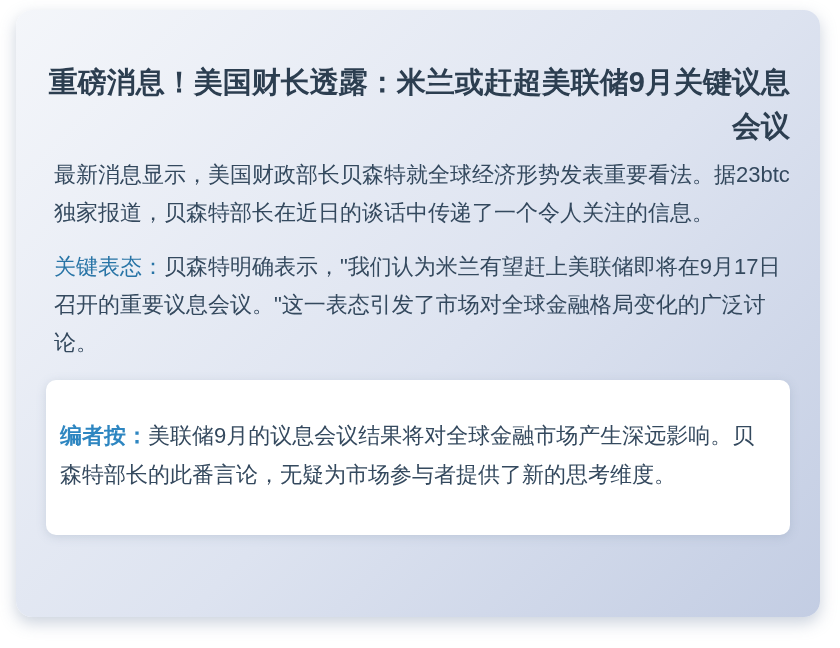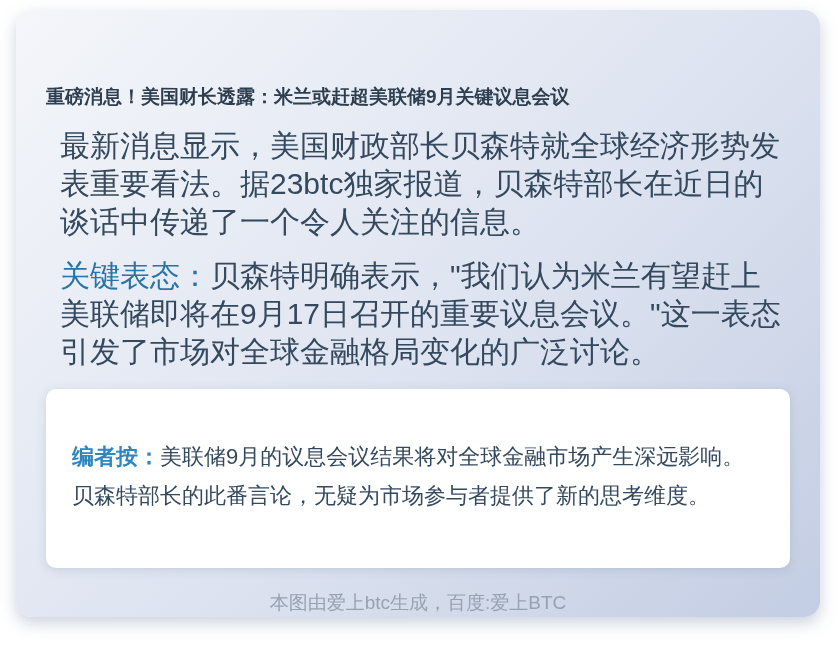--- a/index.html
+++ b/index.html
@@ -14,46 +14,46 @@
   .card {
     box-sizing: border-box;
     margin: 10px 20px 0 16px;
     height: 607px;
     border-radius: 16px;
     background: linear-gradient(135deg, #f4f6fa 0%, #dde3f0 55%, #c3cde3 100%);
     box-shadow: 0 6px 16px rgba(140,155,180,0.45);
     padding: 50px 30px 0 30px;
   }
   .title {
-    margin: 15px 0 8px 0;
-    font-size: 19px;
+    margin: 0 0 8px 0;
+    font-size: 29px;
     font-weight: bold;
     line-height: 44px;
-    text-align: left;
+    text-align: right;
     color: #2c3e50;
   }
   .body-para {
-    margin: 0 0 16px 14px;
-    font-size: 30px;
+    margin: 0 0 16px 8px;
+    font-size: 22px;
     line-height: 38px;
     color: #34495e;
   }
   .label-key {
     color: #2874a6;
     font-weight: normal;
   }
   .note-card {
     margin-top: 18px;
     background: #ffffff;
     border-radius: 10px;
     padding: 36px 14px 41px 14px;
     box-shadow: 0 2px 10px rgba(120,140,165,0.25);
   }
   .note-para {
-    margin: 12px;
+    margin: 0;
     font-size: 22px;
     line-height: 39px;
     color: #34495e;
   }
   .label-note {
     color: #2e86c1;
     font-weight: bold;
   }
   .footer {
     margin-top: 20px;
@@ -70,14 +70,13 @@
   <h1 class="title">重磅消息！美国财长透露：米兰或赶超美联储9月关键议息会议</h1>
 
   <p class="body-para">最新消息显示，美国财政部长贝森特就全球经济形势发表重要看法。据23btc独家报道，贝森特部长在近日的谈话中传递了一个令人关注的信息。</p>
 
   <p class="body-para"><span class="label-key">关键表态：</span><span>贝森特明确表示，"我们认为米兰有望赶上美联储即将在9月17日召开的重要议息会议。"这一表态引发了市场对全球金融格局变化的广泛讨论。</span></p>
 
   <div class="note-card">
     <p class="note-para"><span class="label-note">编者按：</span><span>美联储9月的议息会议结果将对全球金融市场产生深远影响。贝森特部长的此番言论，无疑为市场参与者提供了新的思考维度。</span></p>
   </div>
 
-  <div class="footer">本图由爱上btc生成，百度:爱上BTC</div>
 </div>
 
 </body></html>

